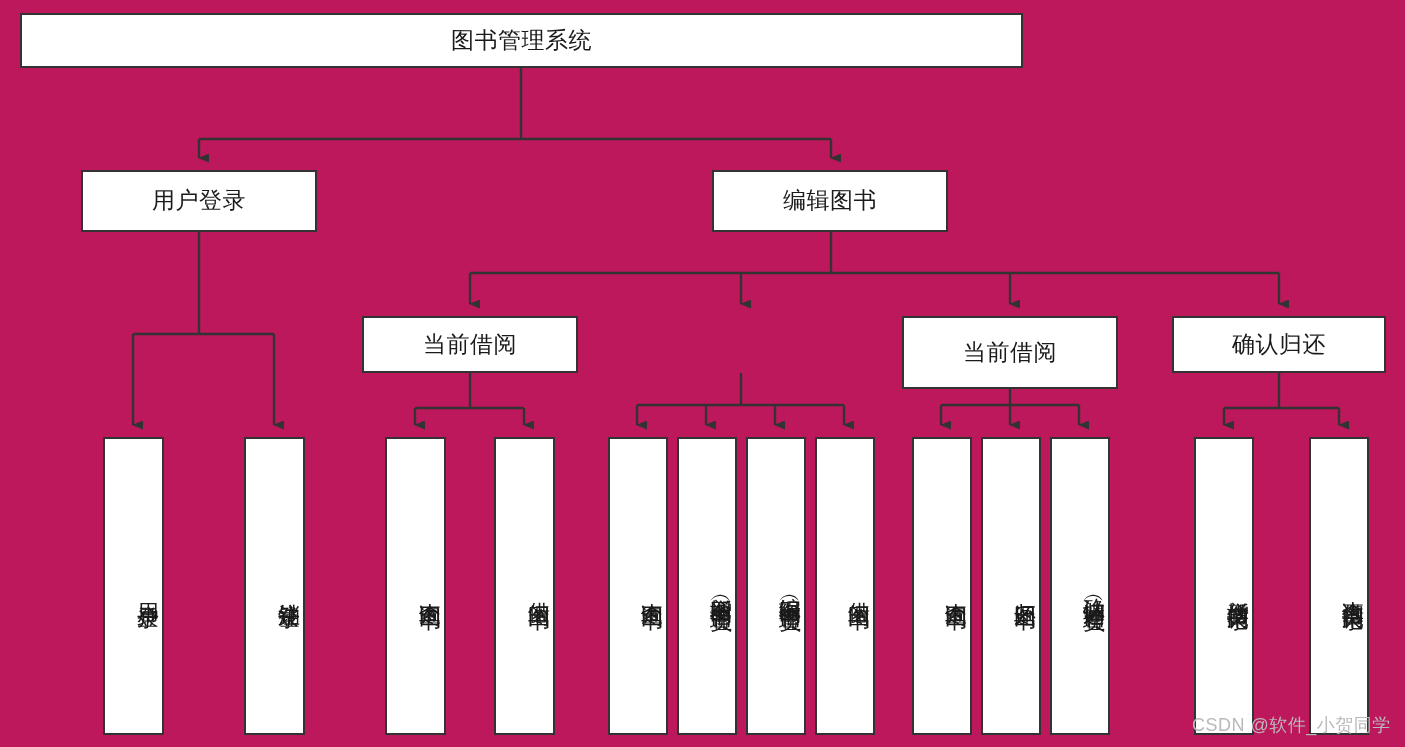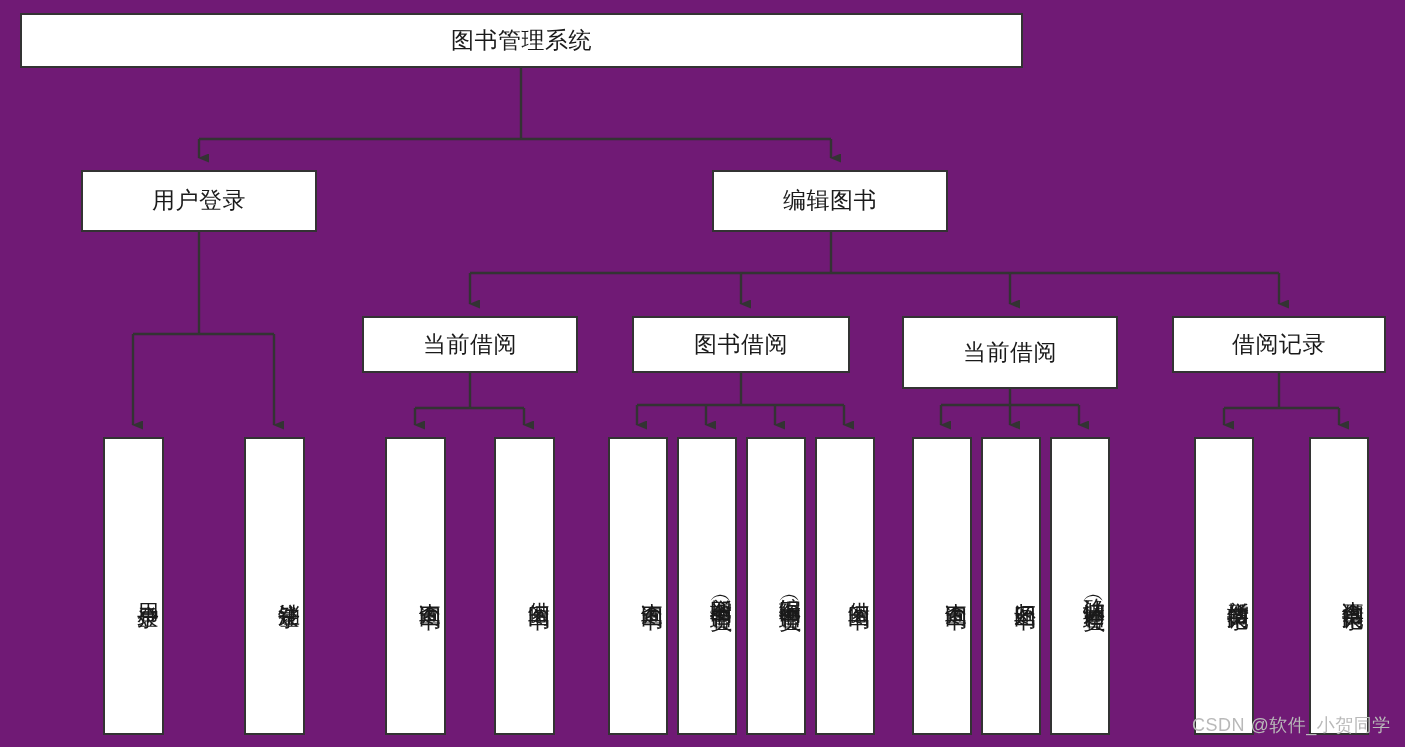--- a/index.html
+++ b/index.html
@@ -8,21 +8,21 @@
     padding: 0;
     background: #ffffff;
   }
   body {
     font-family: "Liberation Sans", "DejaVu Sans", sans-serif;
   }
   #diagram-root {
     position: relative;
     width: 1405px;
     height: 747px;
-    background: #701a75;
+    background: #be185d;
     overflow: hidden;
   }
   #edge-layer {
     position: absolute;
     left: 0;
     top: 0;
     width: 1405px;
     height: 747px;
     pointer-events: none;
   }
@@ -129,28 +129,25 @@
   <div class="node node-h" style="left:81px; top:170px; width:236px; height:62px;">
     <span>用户登录</span>
   </div>
   <div class="node node-h" style="left:712px; top:170px; width:236px; height:62px;">
     <span>编辑图书</span>
   </div>
 
   <div class="node node-h" style="left:362px; top:316px; width:216px; height:57px;">
     <span>当前借阅</span>
   </div>
-  <div class="node node-h" style="left:632px; top:316px; width:218px; height:57px;">
-    <span>图书借阅</span>
-  </div>
   <div class="node node-h" style="left:902px; top:316px; width:216px; height:73px;">
     <span>当前借阅</span>
   </div>
   <div class="node node-h" style="left:1172px; top:316px; width:214px; height:57px;">
-    <span>借阅记录</span>
+    <span>确认归还</span>
   </div>
 
   <div class="node node-v" style="left:103px; top:437px; width:61px; height:298px;">
     <span class="label-v">用户登录</span>
   </div>
   <div class="node node-v" style="left:244px; top:437px; width:61px; height:298px;">
     <span class="label-v">注销登录</span>
   </div>
 
   <div class="node node-v" style="left:385px; top:437px; width:61px; height:298px;">

